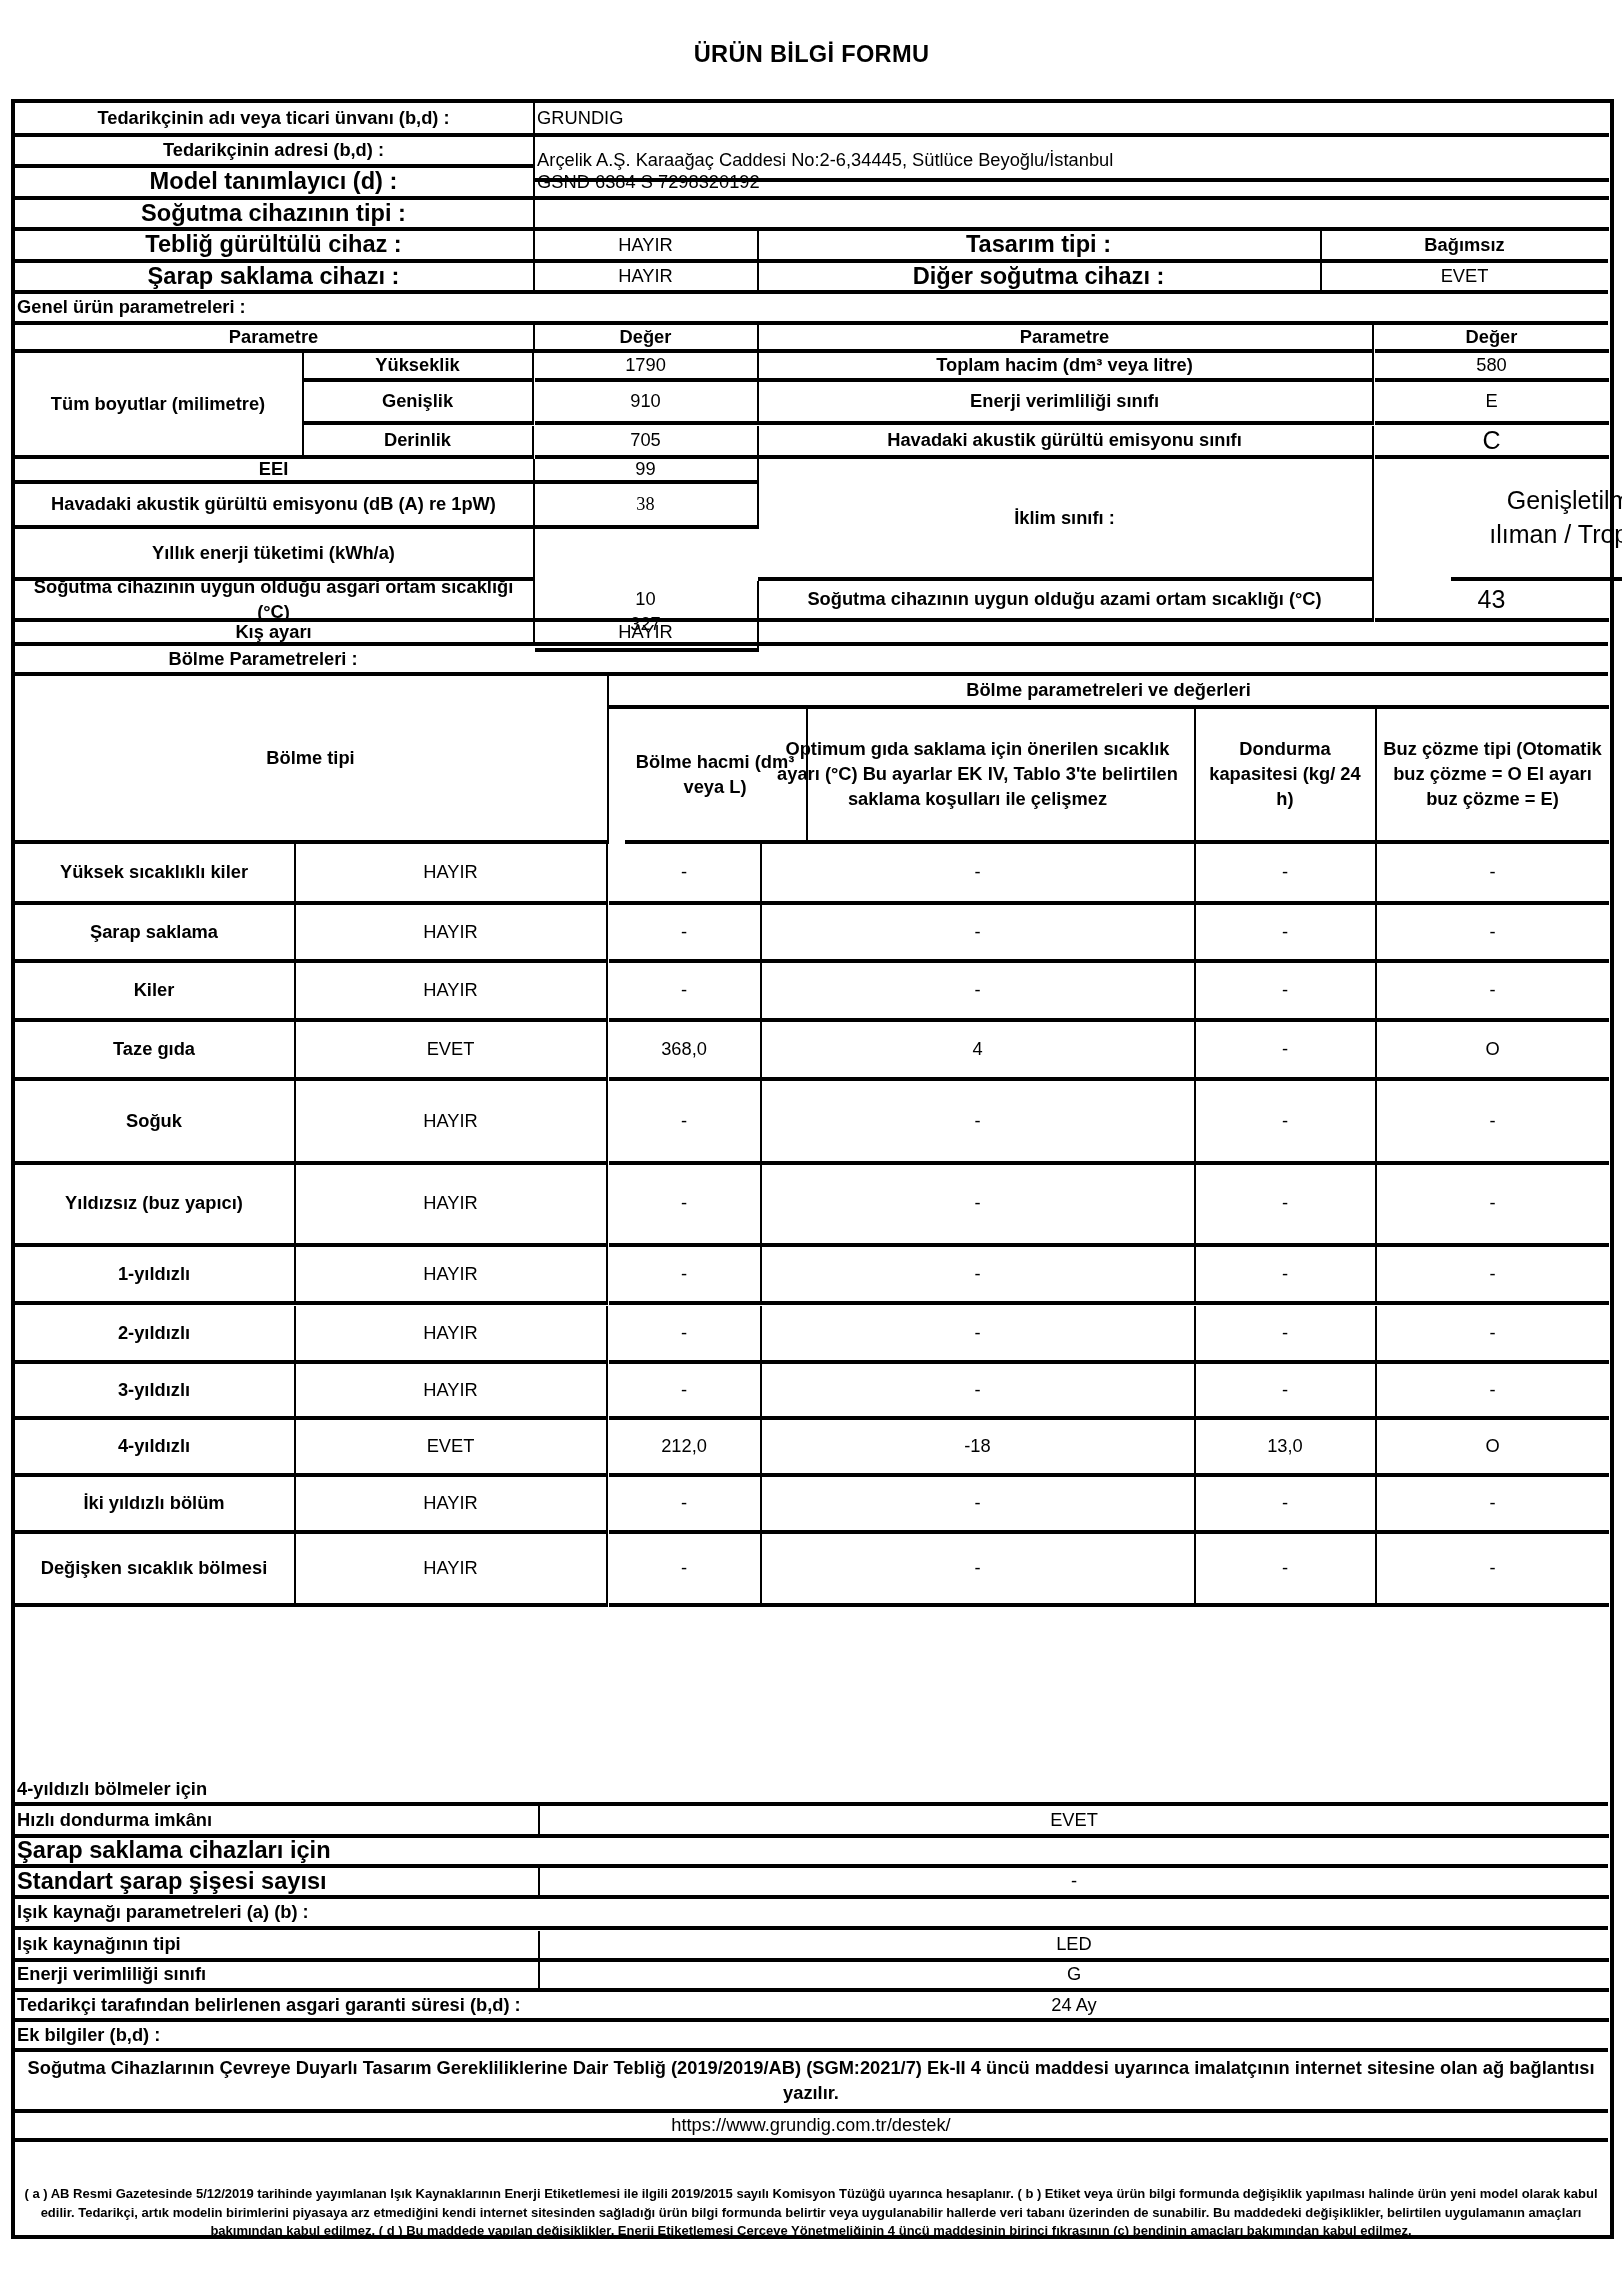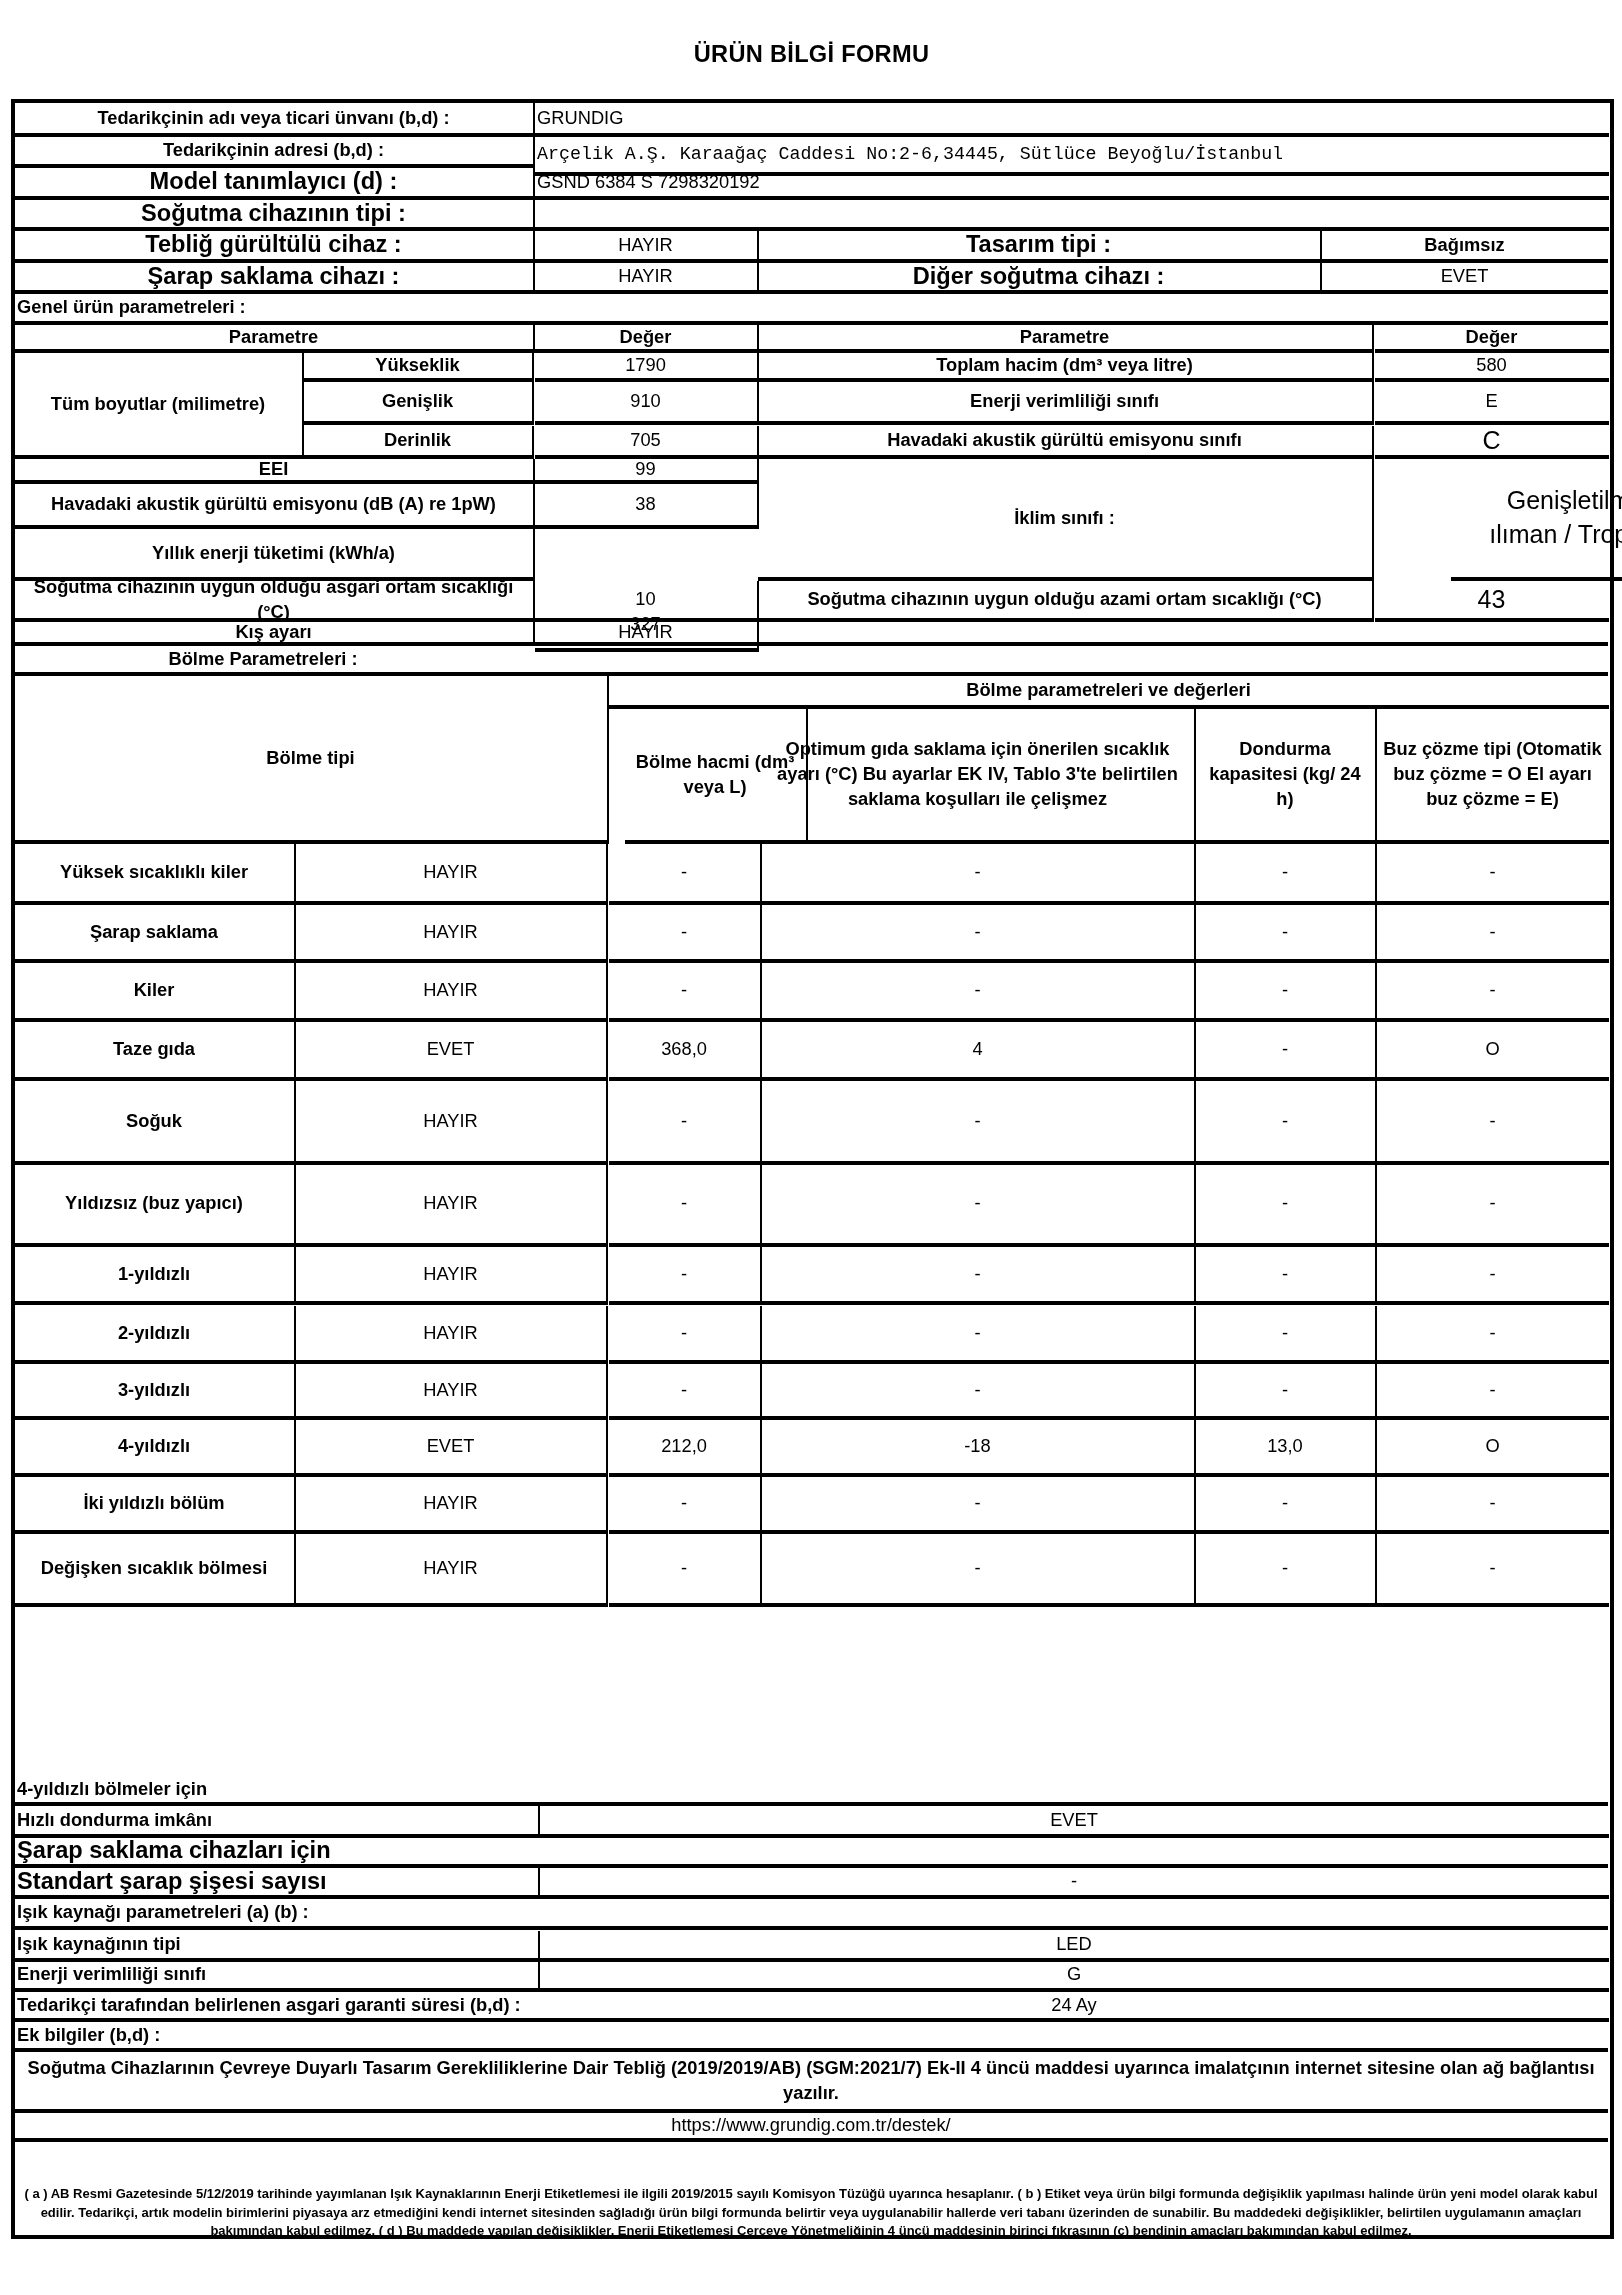--- a/index.html
+++ b/index.html
@@ -19,21 +19,21 @@
 <body>
 
 <div class="title">ÜRÜN BİLGİ FORMU</div>
 
 <div class="sheet">
 
   <div class="c b" style="left:0;top:0;width:520px;height:34px;">Tedarikçinin adı veya ticari ünvanı (b,d) :</div>
   <div class="c nr lefttight" style="left:520px;top:0;width:1074px;height:34px;">GRUNDIG</div>
 
   <div class="c b" style="left:0;top:34px;width:520px;height:31px;">Tedarikçinin adresi (b,d) :</div>
-  <div class="c nr lefttight" style="left:520px;top:34px;width:1074px;height:39px;font-family:Liberation Mono, monospace;">Arçelik A.Ş. Karaağaç Caddesi No:2-6,34445, Sütlüce Beyoğlu/İstanbul</div>
+  <div class="c nr lefttight" style="left:520px;top:40px;width:1074px;height:39px;">Arçelik A.Ş. Karaağaç Caddesi No:2-6,34445, Sütlüce Beyoğlu/İstanbul</div>
 
   <div class="c b lg" style="left:0;top:65px;width:520px;height:32px;">Model tanımlayıcı (d) :</div>
   <div class="c nr lefttight" style="left:520px;top:65px;width:1074px;height:32px;">GSND 6384 S 7298320192</div>
 
   <div class="c b lg" style="left:0;top:97px;width:520px;height:31px;">Soğutma cihazının tipi :</div>
   <div class="c nr" style="left:520px;top:97px;width:1074px;height:31px;"></div>
 
   <div class="c b lg" style="left:0;top:128px;width:520px;height:32px;">Tebliğ gürültülü cihaz :</div>
   <div class="c" style="left:520px;top:128px;width:224px;height:32px;">HAYIR</div>
   <div class="c b lg" style="left:743px;top:128px;width:564px;height:32px;">Tasarım tipi :</div>
@@ -66,21 +66,21 @@
   <div class="c" style="left:520px;top:323px;width:224px;height:33px;">705</div>
   <div class="c b" style="left:743px;top:323px;width:616px;height:33px;">Havadaki akustik gürültü emisyonu sınıfı</div>
   <div class="c nr xl" style="left:1360px;top:323px;width:234px;height:33px;">C</div>
 
   <div class="c b" style="left:0;top:356px;width:520px;height:25px;">EEI</div>
   <div class="c" style="left:520px;top:356px;width:224px;height:25px;">99</div>
   <div class="c b" style="left:743px;top:356px;width:616px;height:122px;">İklim sınıfı :</div>
   <div class="c nr xl" style="left:1436px;top:356px;width:234px;height:122px;padding-left:24px;">Genişletilmiş ılıman / Tropikal</div>
 
   <div class="c b" style="left:0;top:381px;width:520px;height:45px;">Havadaki akustik gürültü emisyonu (dB (A) re 1pW)</div>
-  <div class="c" style="left:520px;top:381px;width:224px;height:45px;">38</div>
+  <div class="c" style="left:520px;top:381px;width:224px;height:45px;font-family:Liberation Serif, serif;">38</div>
 
   <div class="c b" style="left:0;top:426px;width:520px;height:52px;">Yıllık enerji tüketimi (kWh/a)</div>
   <div class="c" style="left:520px;top:449px;width:224px;height:52px;margin-top:48px;">327</div>
 
   <div class="c b" style="left:0;top:478px;width:520px;height:41px;">Soğutma cihazının uygun olduğu asgari ortam sıcaklığı (°C)</div>
   <div class="c" style="left:520px;top:478px;width:224px;height:41px;">10</div>
   <div class="c b" style="left:743px;top:478px;width:616px;height:41px;">Soğutma cihazının uygun olduğu azami ortam sıcaklığı (°C)</div>
   <div class="c nr xl" style="left:1360px;top:478px;width:234px;height:41px;">43</div>
 
   <div class="c b" style="left:0;top:519px;width:520px;height:24px;">Kış ayarı</div>

